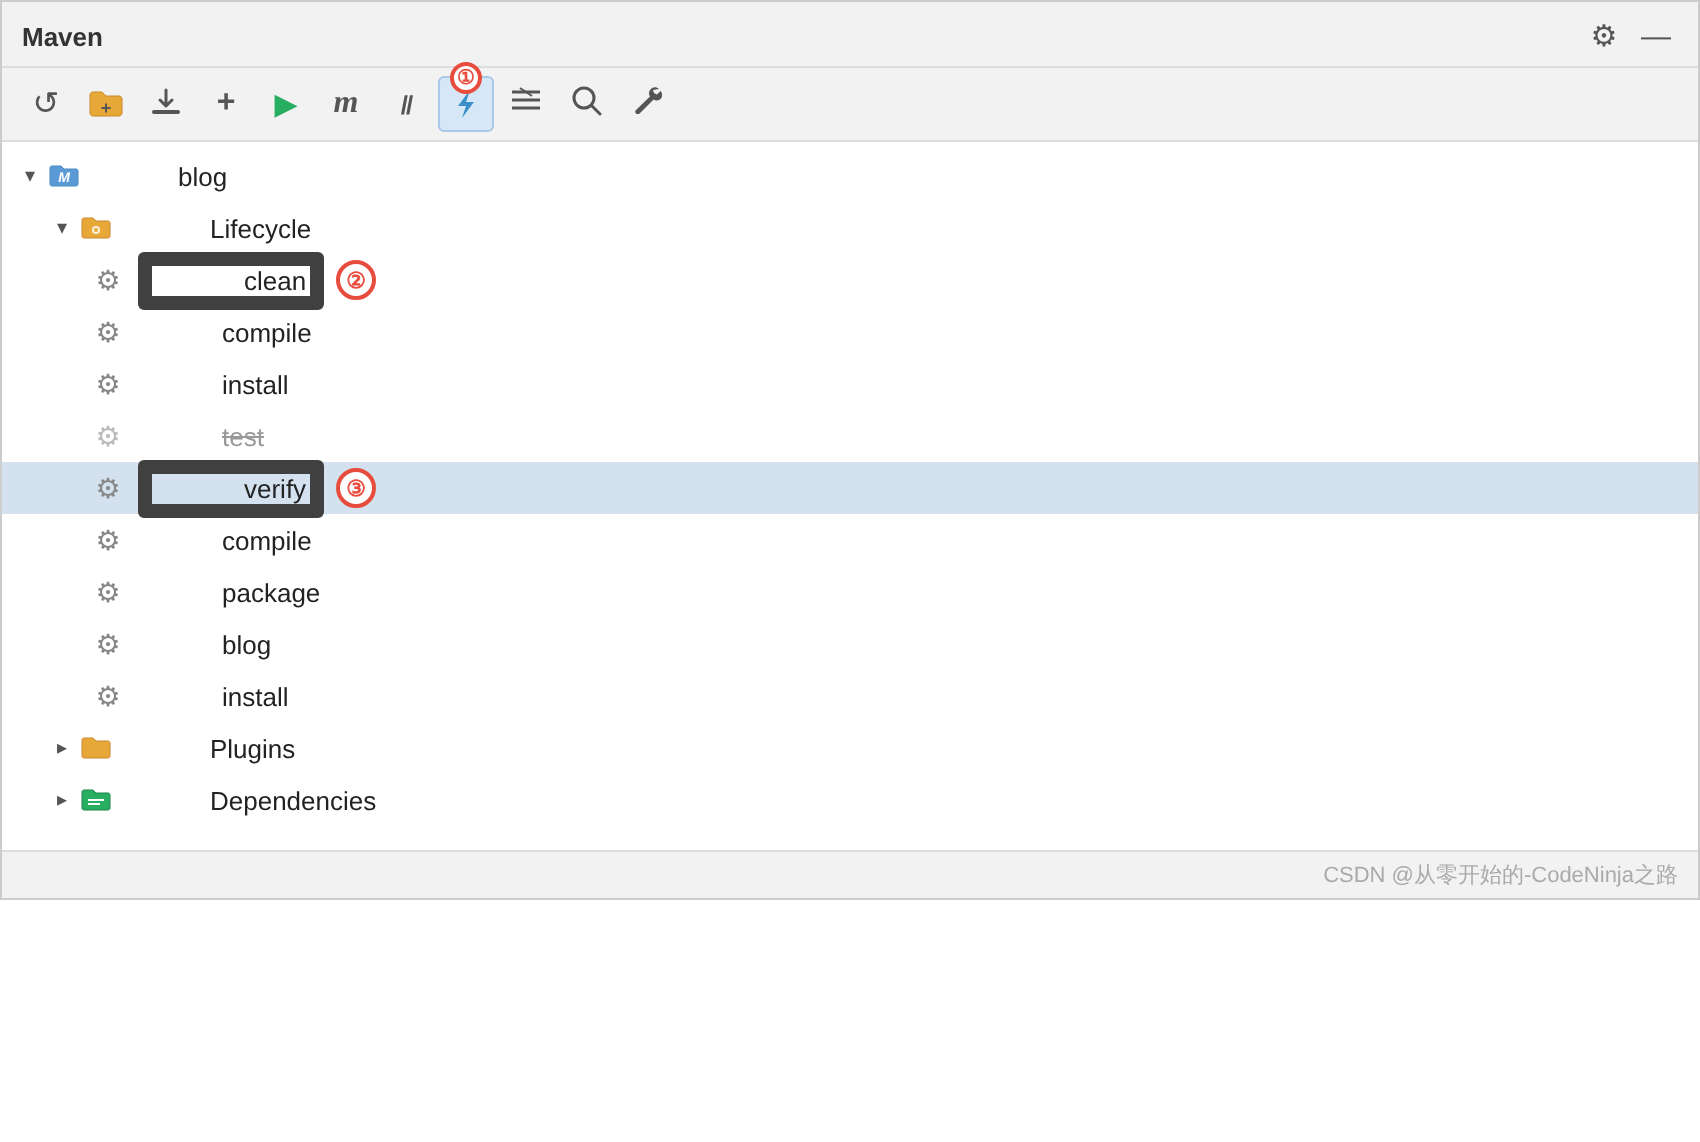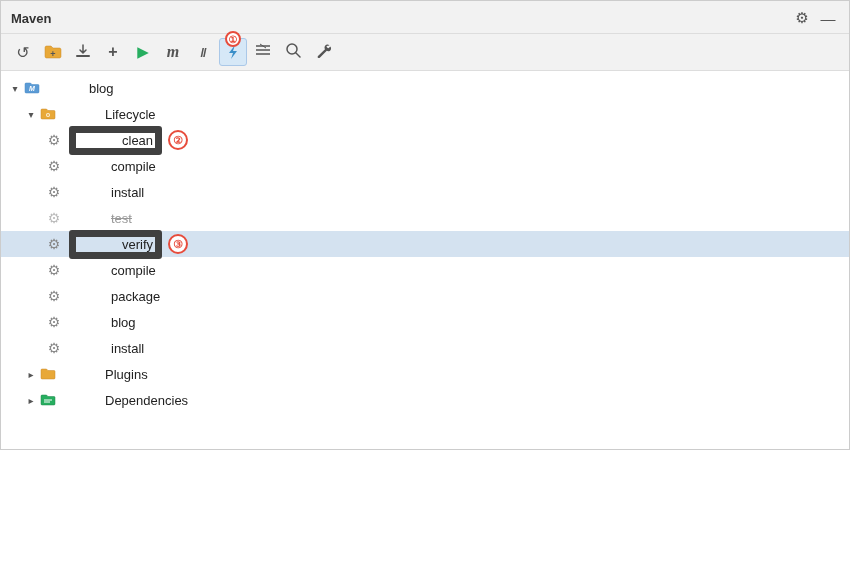--- a/index.html
+++ b/index.html
@@ -359,14 +359,17 @@
           <path d="M1 3C1 2.45 1.45 2 2 2H6.5L8 3.5H14C14.55 3.5 15 3.95 15 4.5V11C15 11.55 14.55 12 14 12H2C1.45 12 1 11.55 1 11V3Z" fill="#27ae60" stroke="#1e8449" stroke-width="0.5"></path>
           <line x1="4" y1="7" x2="12" y2="7" stroke="#fff" stroke-width="1"></line>
           <line x1="4" y1="9" x2="10" y2="9" stroke="#fff" stroke-width="1"></line>
         </svg>
       </span>
       <span class="node-label">Dependencies</span>
     </div>
 
   </div>
 
+  <div class="footer">
+    <span>CSDN @从零开始的-CodeNinja之路</span>
+  </div>
 
 </div>
 
 </body></html>

